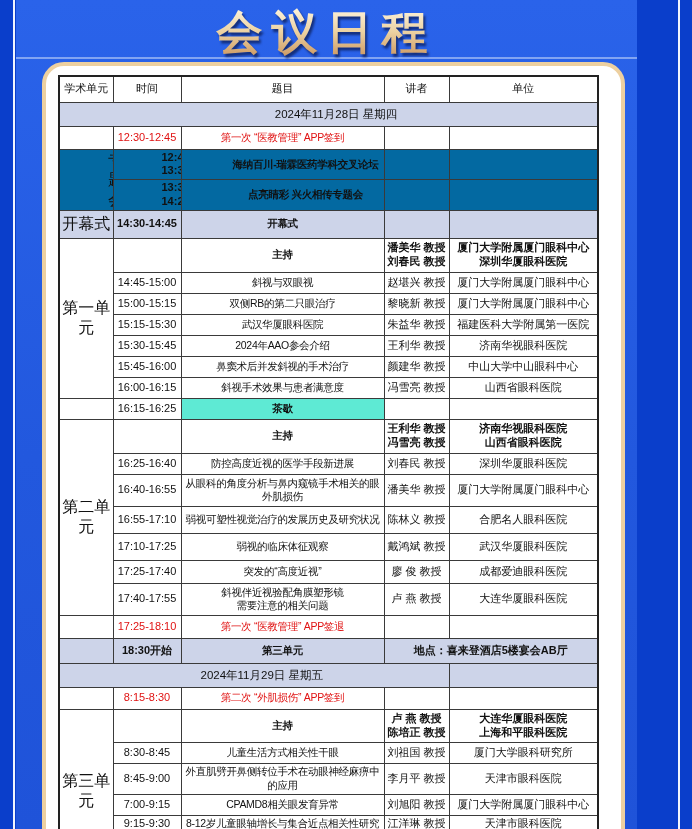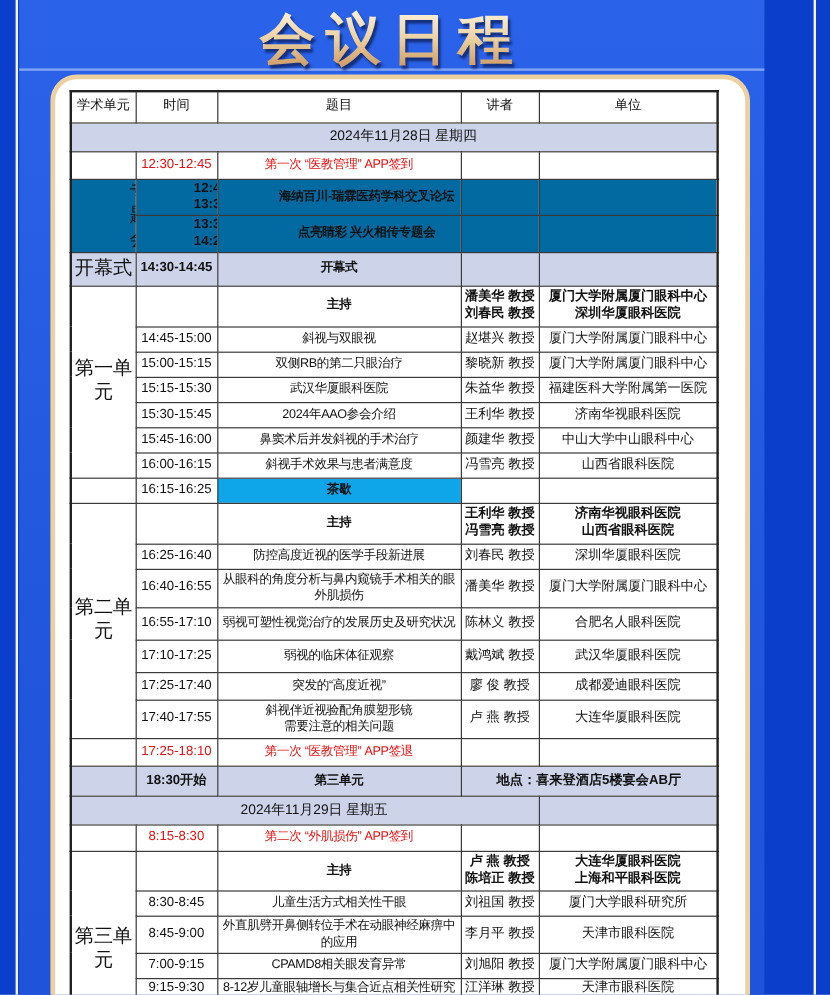--- a/index.html
+++ b/index.html
@@ -41,21 +41,21 @@
     text-align:center;vertical-align:middle;
     padding:0 2px;overflow:hidden;
     font-size:11px;line-height:1.25;
   }
   th{font-weight:normal;}
   .ti{font-size:10.5px;letter-spacing:-0.3px;}
   .b{font-weight:bold;}
   .red{color:#e01212;font-weight:normal;}
   .lav{background:#cdd4e9;}
   .grn{background:#0369a1;padding-left:48px;}
-  .yel{background:#0ea5e9;}
+  .yel{background:#5eead4;}
   .pre{white-space:pre-line;}
   .date-cell{font-size:11.5px;font-weight:normal;padding-left:17px;}
   .unit-cell{font-weight:normal;font-size:16px;}
 </style>
 </head>
 <body>
 
 <div class="bg-panel"></div>
 <div class="vline left"></div>
 <div class="vline right"></div>

